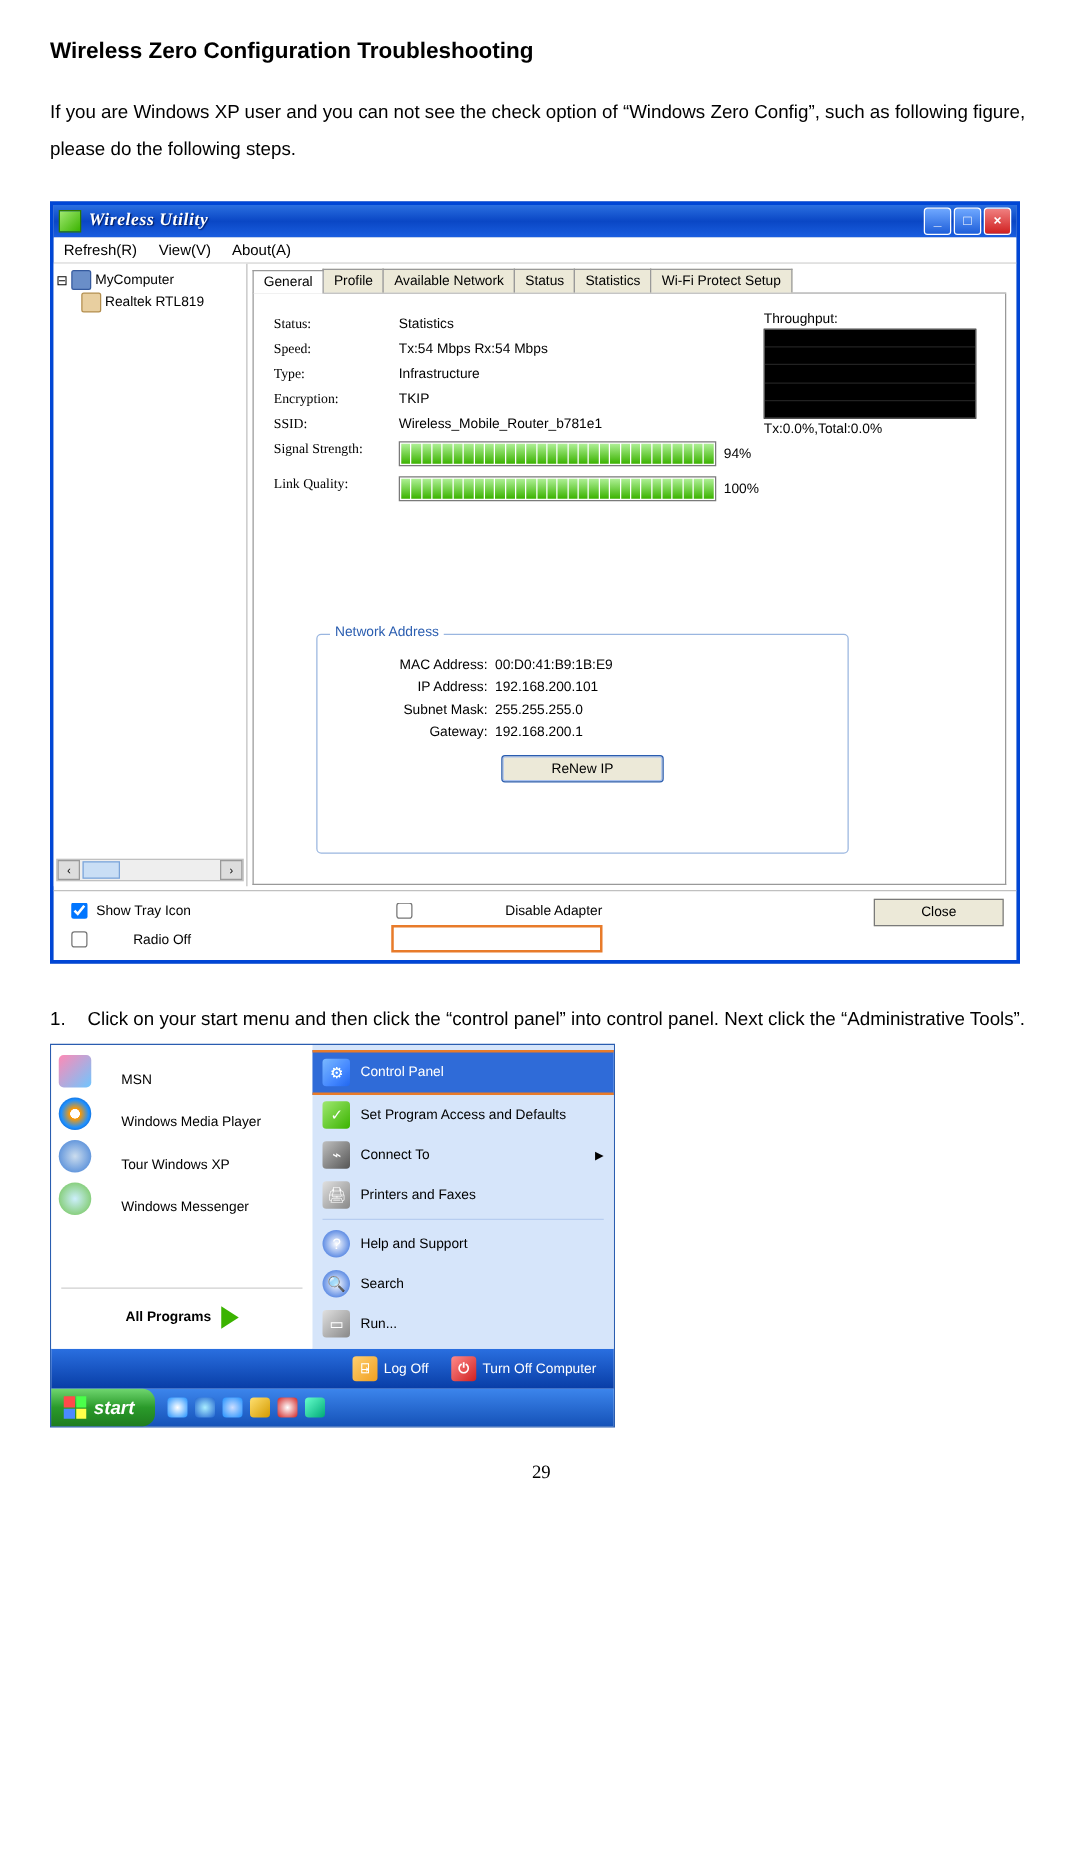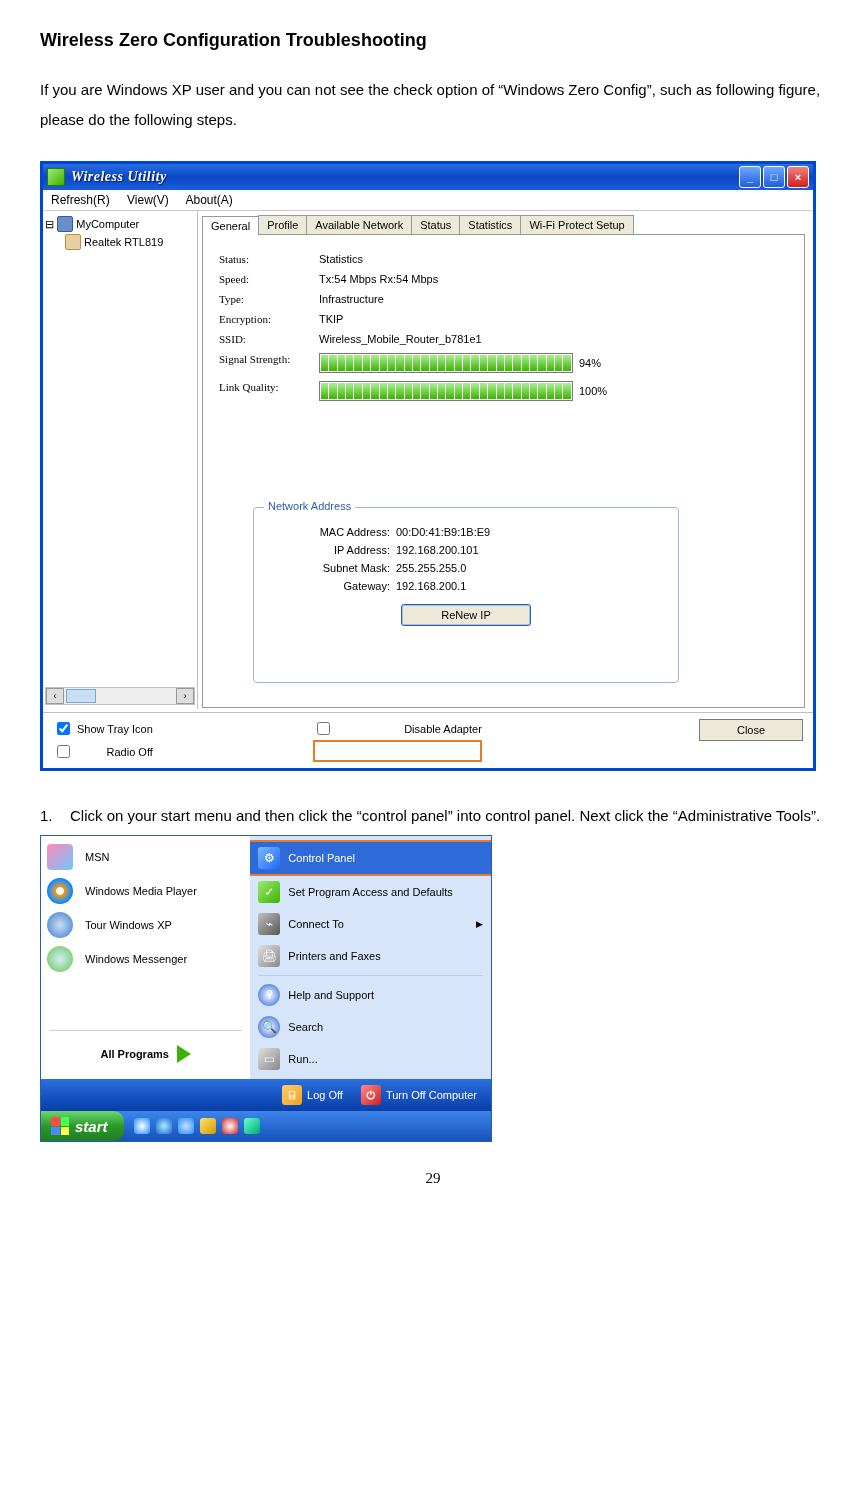--- a/index.html
+++ b/index.html
@@ -200,21 +200,21 @@
     font-family:Tahoma,sans-serif;
     font-size:11px;
     margin-top:4px;
     background:#fff;
   }
   .sm-body{display:flex;}
   .sm-left{
     width:205px;background:#fff;padding:4px 4px 10px 4px;
     display:flex;flex-direction:column;
   }
-  .sm-row{display:flex;align-items:center;gap:12px;padding:4px 2px;}
+  .sm-row{display:flex;align-items:flex-end;gap:24px;padding:4px 2px;}
   .sm-icon{width:26px;height:26px;border-radius:4px;display:flex;align-items:center;justify-content:center;font-size:14px;}
   .sm-icon.msn{background:linear-gradient(135deg,#ff8ab5,#6fc6ff);}
   .sm-icon.wmp{background:radial-gradient(circle,#fff 20%,#ff9a00 22%,#1e90ff 60%,#003a9e 100%);border-radius:50%;}
   .sm-icon.msgr{background:radial-gradient(circle,#cdeffd,#6cc24a);border-radius:50%;}
   .sm-icon.tour{background:radial-gradient(circle,#cde,#3a7bd5);border-radius:50%;}
   .sm-sep{height:1px;background:#d0d0d0;margin:6px 4px;}
   .allprog{
     display:flex;align-items:center;justify-content:center;gap:8px;
     font-weight:bold;padding:8px 0 6px 0;
   }
@@ -322,20 +322,30 @@
     <div class="right-pane">
       <div class="tabs">
         <div class="tab active">General</div>
         <div class="tab">Profile</div>
         <div class="tab">Available Network</div>
         <div class="tab">Status</div>
         <div class="tab">Statistics</div>
         <div class="tab">Wi-Fi Protect Setup</div>
       </div>
       <div class="tab-body">
+        <div class="throughput">
+          <div>Throughput:</div>
+          <div class="box">
+            <div class="line"></div>
+              <div class="line"></div>
+              <div class="line"></div>
+              <div class="line"></div>
+          </div>
+          <div>Tx:0.0%,Total:0.0%</div>
+        </div>
         <div class="status-grid">
           <div class="lbl">Status:</div>
           <div>Statistics</div>
           <div class="lbl">Speed:</div>
           <div>Tx:54 Mbps Rx:54 Mbps</div>
           <div class="lbl">Type:</div>
           <div>Infrastructure</div>
           <div class="lbl">Encryption:</div>
           <div>TKIP</div>
           <div class="lbl">SSID:</div>

